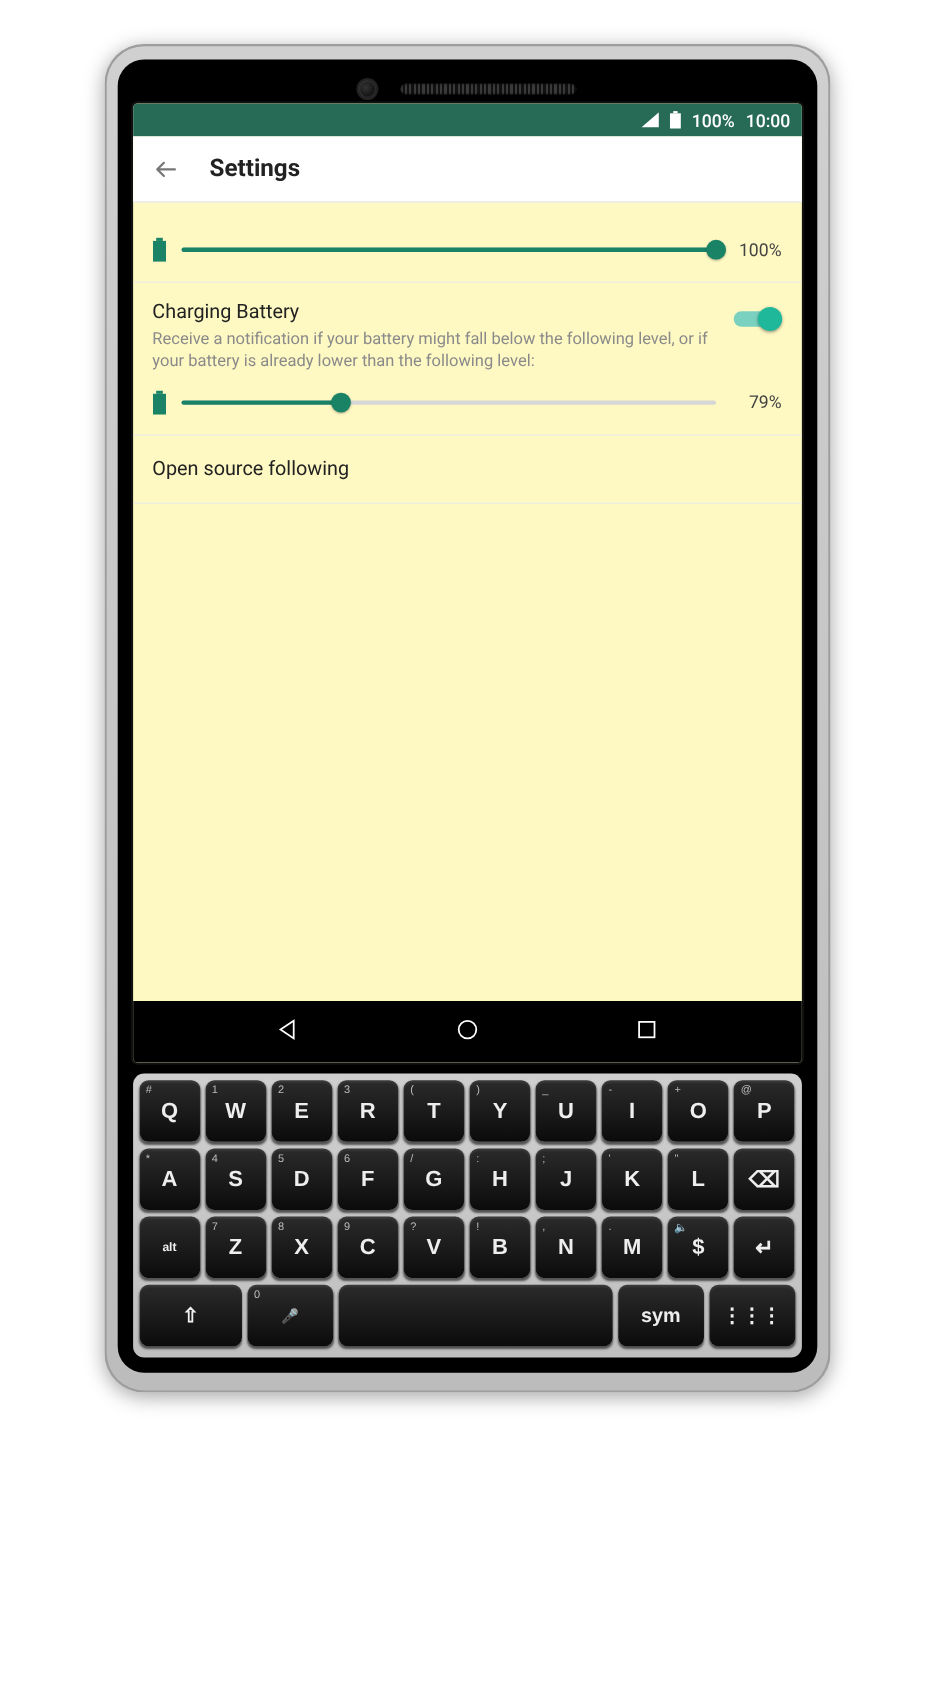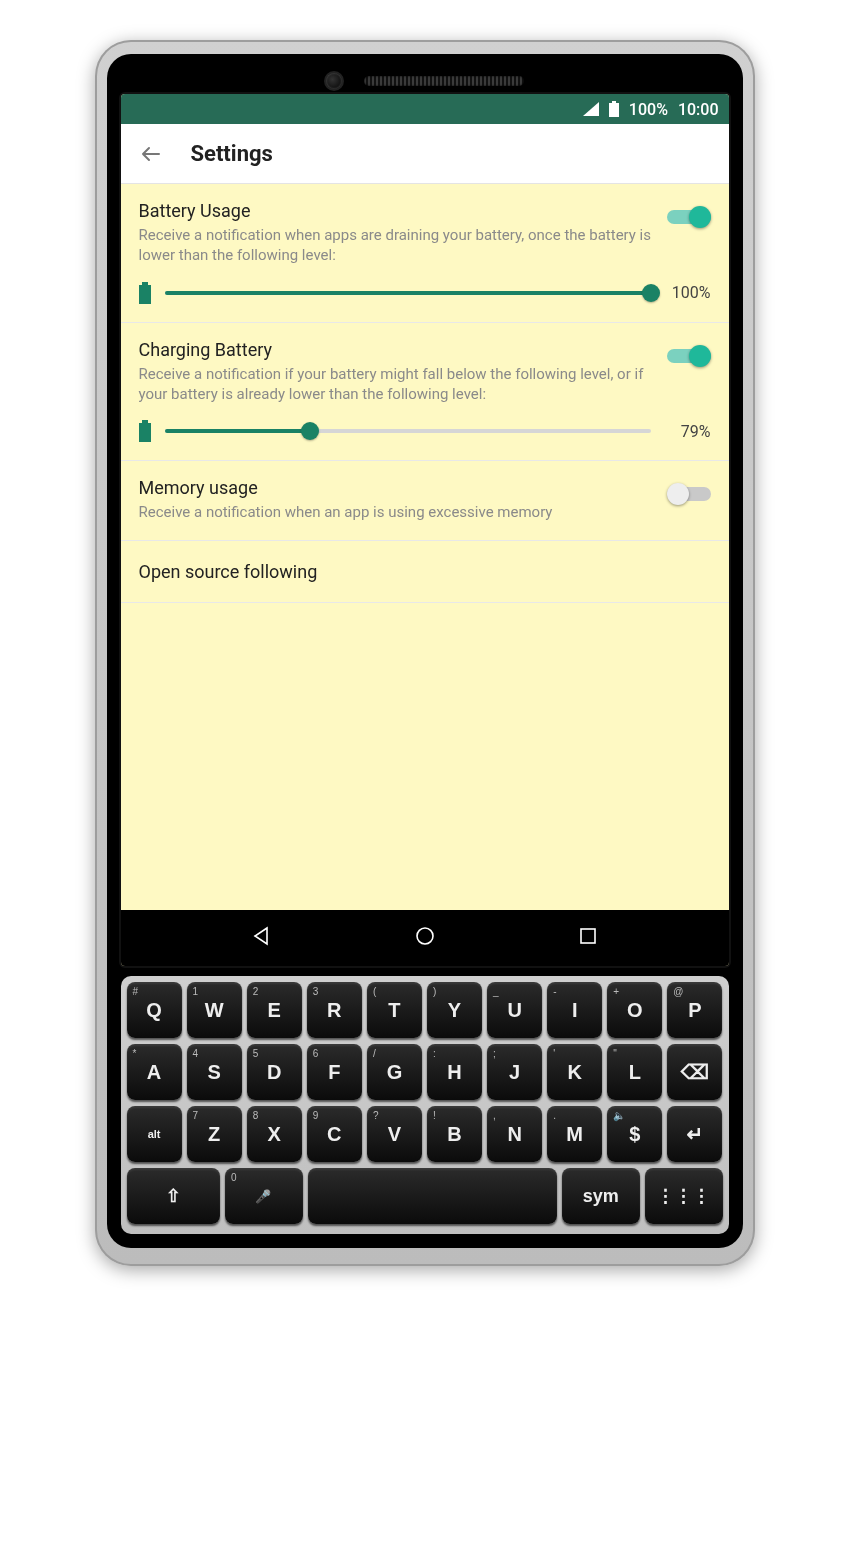--- a/index.html
+++ b/index.html
@@ -207,30 +207,20 @@
           <svg width="24" height="24" viewBox="0 0 24 24">
             <path d="M20 12H4M10 6l-6 6 6 6" stroke="#777" stroke-width="2" fill="none" stroke-linecap="round" stroke-linejoin="round"></path>
           </svg>
         </span>
         <h1>Settings</h1>
       </div>
 
       <div class="list">
 
         <div class="item">
-          <div class="item-header">
-            <div class="item-text">
-              <div class="item-title">Battery Usage</div>
-              <div class="item-desc">Receive a notification when apps are draining your battery, once the battery is lower than the following level:</div>
-            </div>
-            <div class="toggle on">
-              <div class="toggle-track"></div>
-                <div class="toggle-knob"></div>
-            </div>
-          </div>
           <div class="slider-row">
             <span class="batt-icon">
               <svg width="12" height="22" viewBox="0 0 12 22">
                   <rect x="0" y="3" width="12" height="19" fill="#1a8265"></rect>
                   <rect x="3" y="0" width="6" height="3" fill="#1a8265"></rect>
                 </svg>
             </span>
             <div class="slider">
               <div class="slider-track"></div>
               <div class="slider-fill" style="width:100%"></div>
@@ -260,32 +250,20 @@
             </span>
             <div class="slider">
               <div class="slider-track"></div>
               <div class="slider-fill" style="width:30%"></div>
               <div class="slider-knob" style="left:30%"></div>
             </div>
             <span class="slider-value">79%</span>
           </div>
         </div>
 
-        <div class="item">
-          <div class="item-header">
-            <div class="item-text">
-              <div class="item-title">Memory usage</div>
-              <div class="item-desc">Receive a notification when an app is using excessive memory</div>
-            </div>
-            <div class="toggle off">
-              <div class="toggle-track"></div>
-                <div class="toggle-knob"></div>
-            </div>
-          </div>
-        </div>
 
 
         <div class="item simple">
           <div class="item-title">Open source following</div>
         </div>
 
       </div>
 
       <div class="navbar">
         <span>

